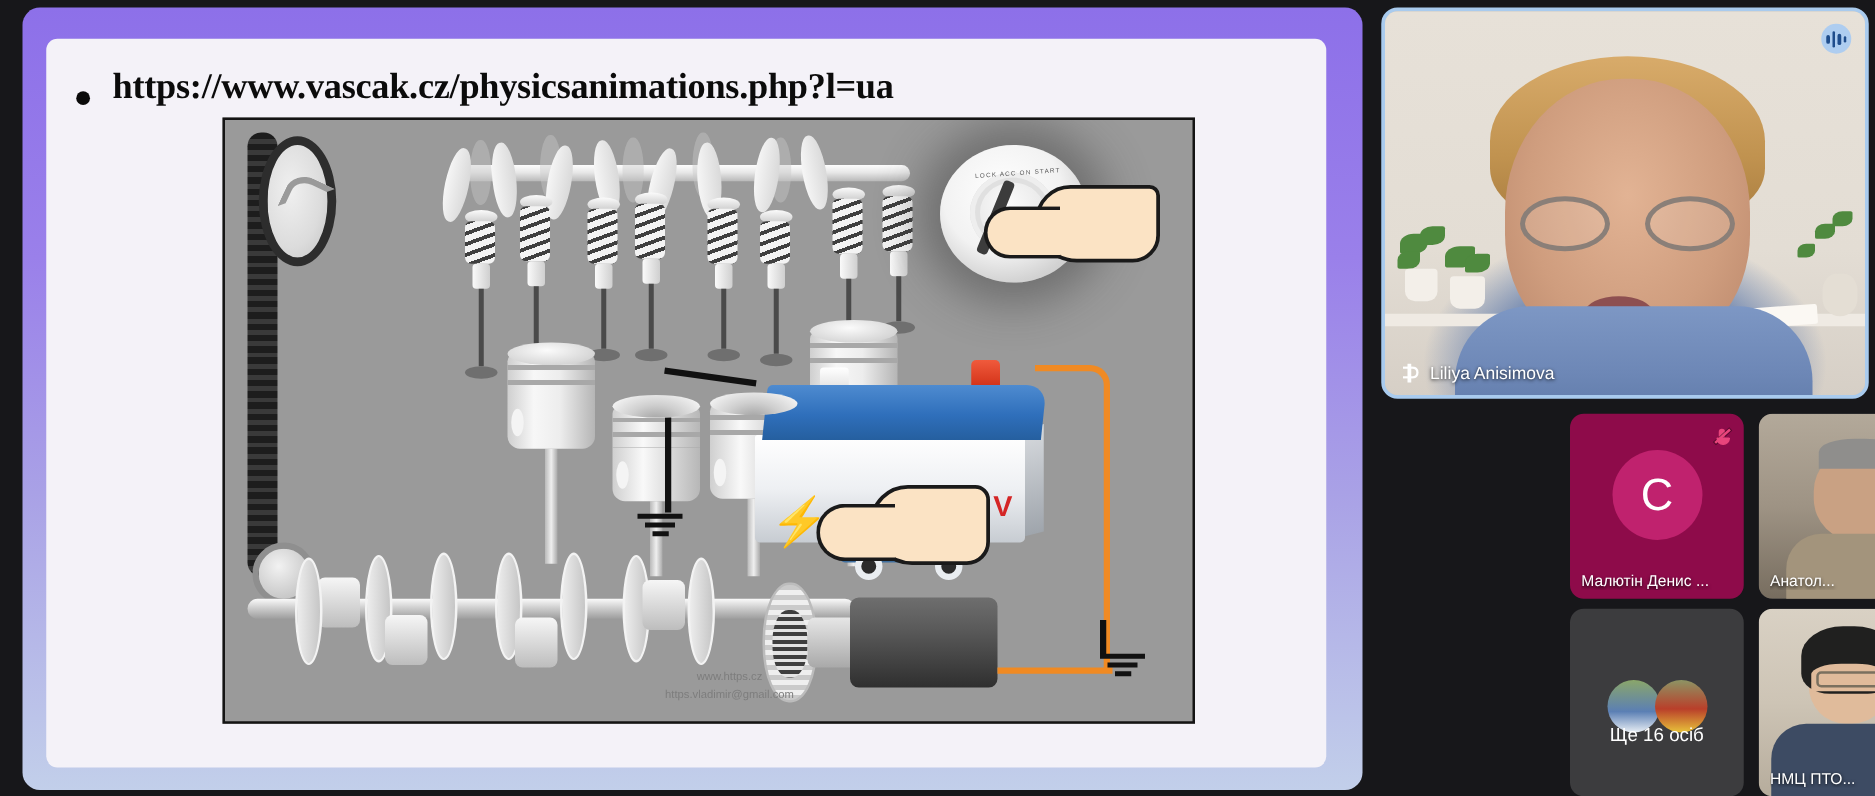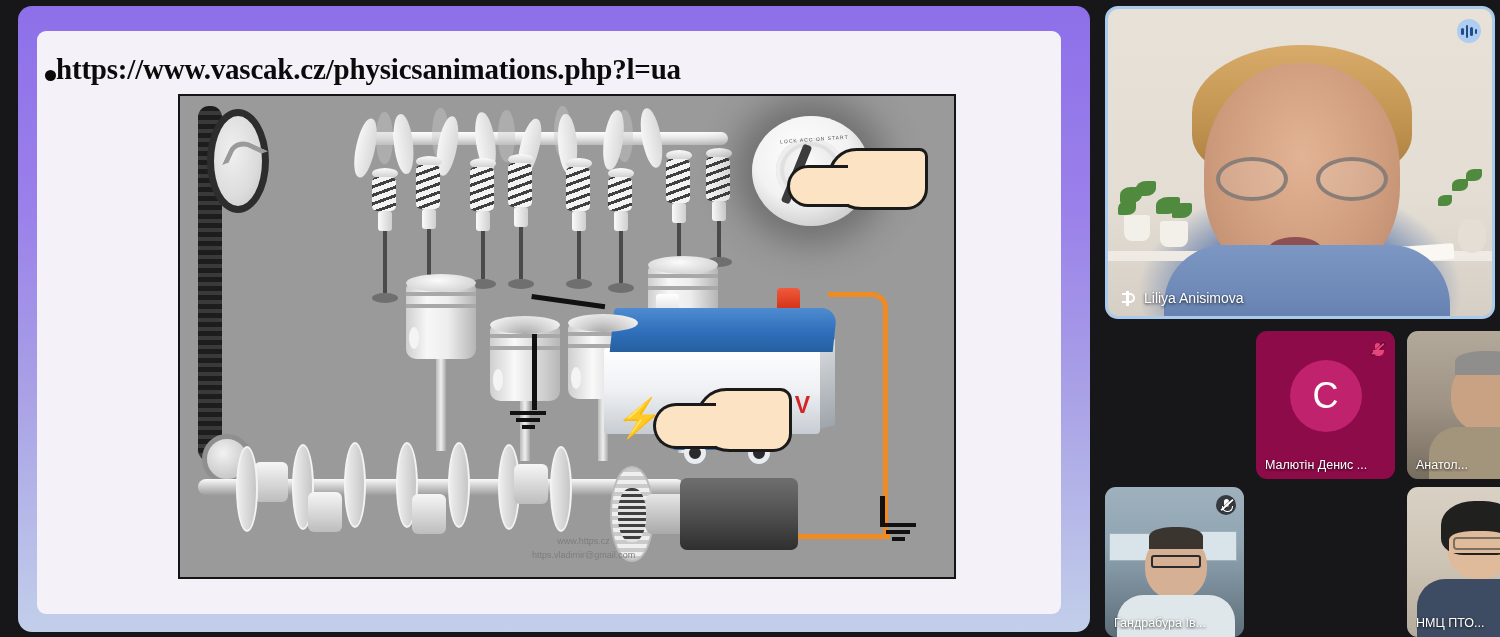--- a/index.html
+++ b/index.html
@@ -20,22 +20,22 @@
     overflow: hidden;
   }
   #slide {
     position: absolute; left: 19px; top: 25px;
     width: 1024px; height: 583px;
     background: #f4f2f8;
     border-radius: 9px;
     overflow: hidden;
   }
   #bullet-line {
-    position: absolute; left: 8px; top: 22px;
-    display: flex; align-items: flex-start; 
+    position: absolute; left: 24px; top: 22px;
+    display: flex; align-items: center; gap: 18px;
   }
   #bullet-dot {
     width: 11px; height: 11px; border-radius: 50%;
     background: #0a0a0a; margin-top: 17px; flex: none;
   }
   #bullet-text {
     font-family: "Liberation Serif", serif;
     font-weight: bold;
     font-size: 29px;
     color: #0b0b0b;
@@ -692,36 +692,28 @@
 
     <div class="tile" style="left:307px;top:331px;width:139px;height:148px;">
       <div class="webcam-room" style="background:linear-gradient(180deg,#b3a99a 0%,#9e9384 50%,#776d5f 100%)"></div>
       <div style="position:absolute;left:44px;top:28px;width:74px;height:74px;border-radius:46%;background:#c9a183;"></div>
       <div style="position:absolute;left:48px;top:20px;width:66px;height:24px;border-radius:44% 44% 0 0;background:#8f8e8c;"></div>
       <div style="position:absolute;left:22px;top:96px;width:118px;height:56px;background:#a3947c;border-radius:28px 28px 0 0;"></div>
 
       <div class="tile-name">Анатол...</div>
     </div>
 
-    <div class="tile" style="left:5px;top:487px;width:139px;height:150px;">
-      <div class="webcam-room" style="background:linear-gradient(180deg,#9fb1bd 0%,#8fa3b1 40%,#5d6e79 100%)"></div>
-      <div style="position:absolute;left:4px;top:46px;width:42px;height:28px;background:#d8e4ea;border:1px solid #9fb0b9;"></div>
-      <div style="position:absolute;left:88px;top:44px;width:44px;height:30px;background:#d8e4ea;border:1px solid #9fb0b9;"></div>
-      <div style="position:absolute;left:40px;top:48px;width:62px;height:64px;border-radius:46%;background:#d6b094;"></div>
-      <div style="position:absolute;left:44px;top:40px;width:54px;height:22px;border-radius:44% 44% 0 0;background:#3b3530;"></div>
-      <div style="position:absolute;left:46px;top:68px;width:50px;height:13px;border:2px solid #2a2a2a;border-radius:3px;"></div>
-      <div style="position:absolute;left:12px;top:108px;width:118px;height:46px;background:#dfe7ea;border-radius:26px 26px 0 0;"></div>
-      <div class="mute-badge">
-          <span class="mic-glyph">
-            <span></span>
-          </span>
-        </div>
-      <div class="tile-name">Гандрабура Ів...</div>
+
+    <div class="tile" style="left:156px;top:487px;width:139px;height:150px;background:#3c3c3e;">
+      <div class="more-avatars">
+        <div style="background:linear-gradient(180deg,#8aa66a 0%,#5b7fb4 60%,#e8eef4 100%);"></div>
+        <div style="background:linear-gradient(180deg,#8d9464 0%,#b93f2a 55%,#e8c23a 100%);margin-left:-4px;"></div>
+      </div>
+      <div class="more-label">Ще 16 осіб</div>
     </div>
-
 
     <div class="tile" style="left:307px;top:487px;width:139px;height:150px;">
       <div class="webcam-room" style="background:linear-gradient(180deg,#d9d1c4 0%,#cdc4b5 50%,#b6ac9c 100%)"></div>
 
       <div style="position:absolute;left:40px;top:26px;width:64px;height:66px;border-radius:46%;background:#e0bb9b;"></div>
       <div style="position:absolute;left:34px;top:14px;width:76px;height:54px;border-radius:44% 44% 30% 30%;background:#20201f;"></div>
       <div style="position:absolute;left:42px;top:44px;width:60px;height:22px;border-radius:40% 40% 0 0;background:#e0bb9b;"></div>
       <div style="position:absolute;left:46px;top:50px;width:52px;height:13px;border:2px solid #7a705f;border-radius:4px;"></div>
       <div style="position:absolute;left:10px;top:92px;width:122px;height:62px;background:#3d4b63;border-radius:28px 28px 0 0;"></div>
 

